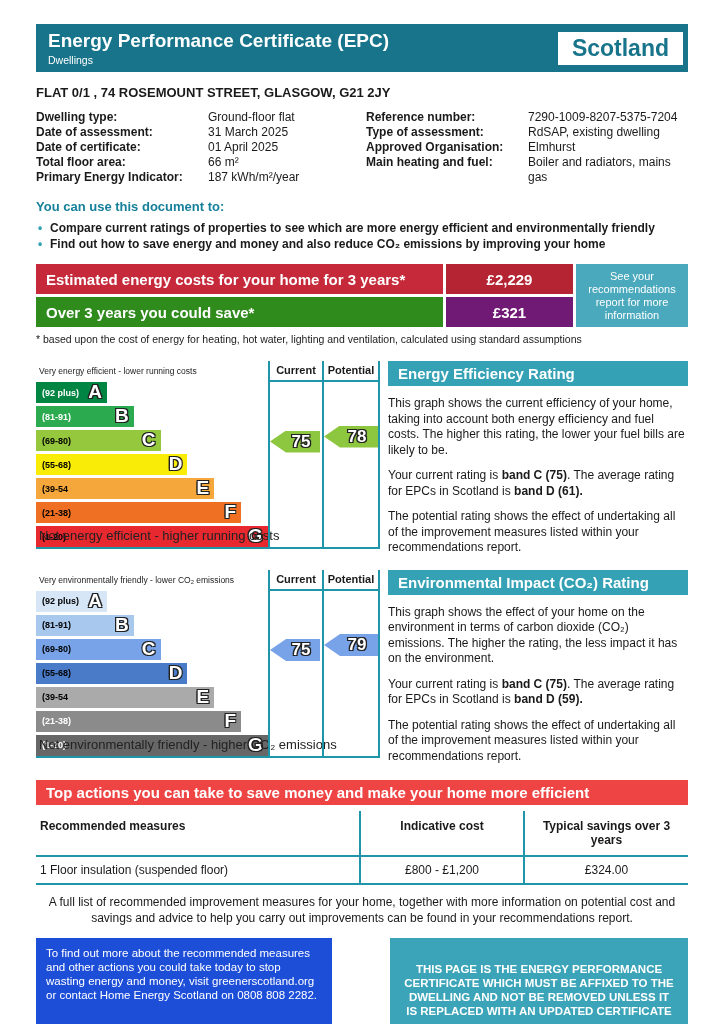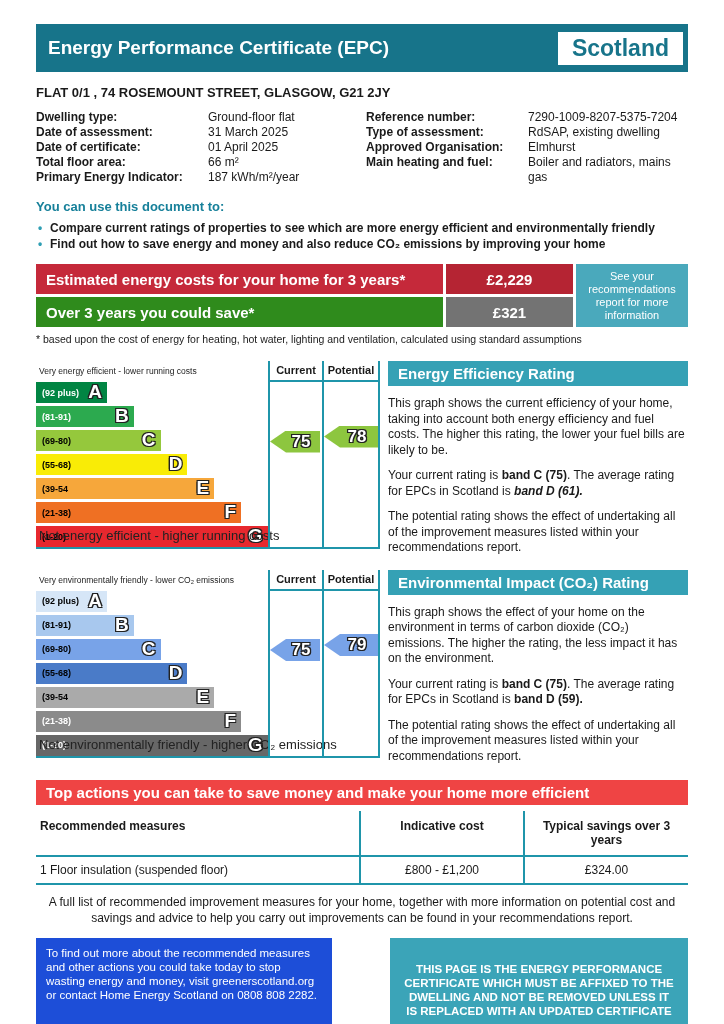--- a/index.html
+++ b/index.html
@@ -75,20 +75,21 @@
   .footbox.right { width:298px; font-weight:bold; text-align:center; padding:24px 14px; }
 </style>
 </head>
 <body>
 
 <div class="page">
 
   <div class="masthead" style="background: rgb(23, 116, 138); gap: 22px;">
     <div class="titles">
       <h1>Energy Performance Certificate (EPC)</h1>
+      <div class="sub">Dwellings</div>
     </div>
     <div class="region-box">
       <span style="color: rgb(23, 116, 138);">Scotland</span>
     </div>
   </div>
 
   <div class="address">FLAT 0/1 , 74 ROSEMOUNT STREET, GLASGOW, G21 2JY</div>
 
   <div class="details">
     <div class="dcol left">
@@ -119,21 +120,21 @@
   <ul class="use-list">
     <li>Compare current ratings of properties to see which are more energy efficient and environmentally friendly</li>
     <li>Find out how to save energy and money and also reduce CO₂ emissions by improving your home</li>
   </ul>
 
   <div class="costs">
     <div class="cost-label" style="background: rgb(197, 41, 58);">Estimated energy costs for your home for 3 years*</div>
     <div class="cost-value" style="background: rgb(181, 36, 51);">£2,229</div>
     <div class="info-box" style="background: rgb(74, 169, 188);">See your recommendations report for more information</div>
     <div class="cost-label" style="background: rgb(47, 139, 28);">Over 3 years you could save*</div>
-    <div class="cost-value" style="background: #737373;">£321</div>
+    <div class="cost-value" style="background: #701a75;">£321</div>
   </div>
   <div class="footnote">* based upon the cost of energy for heating, hot water, lighting and ventilation, calculated using standard assumptions</div>
 
   <div class="row2">
     <div class="chart">
       <div class="top-label">Very energy efficient - lower running costs</div>
       <div class="bands">
           <div class="band" style="width: 71px; background: rgb(1, 133, 67);">
             <span class="range" style="color: rgb(255, 255, 255);">(92 plus)</span>
             <span class="letter">A</span>
@@ -170,21 +171,21 @@
       <div class="hline-head"></div>
       <div class="baseline"></div>
       <div class="colhead" style="left:234px;width:52px">Current</div>
       <div class="colhead" style="left:288px;width:54px">Potential</div>
     <div class="arrow" style="left: 234px; width: 50px; background: rgb(141, 198, 63); top: 69.6px;">75</div>
         <div class="arrow" style="left: 288px; width: 54px; background: rgb(141, 198, 63); top: 64.6px;">78</div>
       </div>
     <div class="sidecol">
       <div class="sec-head" style="background: rgb(53, 161, 181);">Energy Efficiency Rating</div>
       <p>This graph shows the current efficiency of your home, taking into account both energy efficiency and fuel costs. The higher this rating, the lower your fuel bills are likely to be.</p>
-      <p><span>Your current rating is </span><span style="font-weight: bold;">band C (75)</span><span>. The average rating for EPCs in Scotland is </span><span style="font-weight: bold; font-style: italic;">band D (61).</span></p>
+      <p><span>Your current rating is </span><span style="font-weight: bold;">band C (75)</span><span>. The average rating for EPCs in Scotland is </span><span style="font-weight: bold;">band D (61).</span></p>
       <p>The potential rating shows the effect of undertaking all of the improvement measures listed within your recommendations report.</p>
     </div>
   </div>
 
   <div class="row2" style="margin-top:14px">
     <div class="chart">
       <div class="top-label">Very environmentally friendly - lower CO₂ emissions</div>
       <div class="bands">
           <div class="band" style="width: 71px; background: rgb(214, 230, 247);">
             <span class="range" style="color: rgb(0, 0, 0);">(92 plus)</span>

